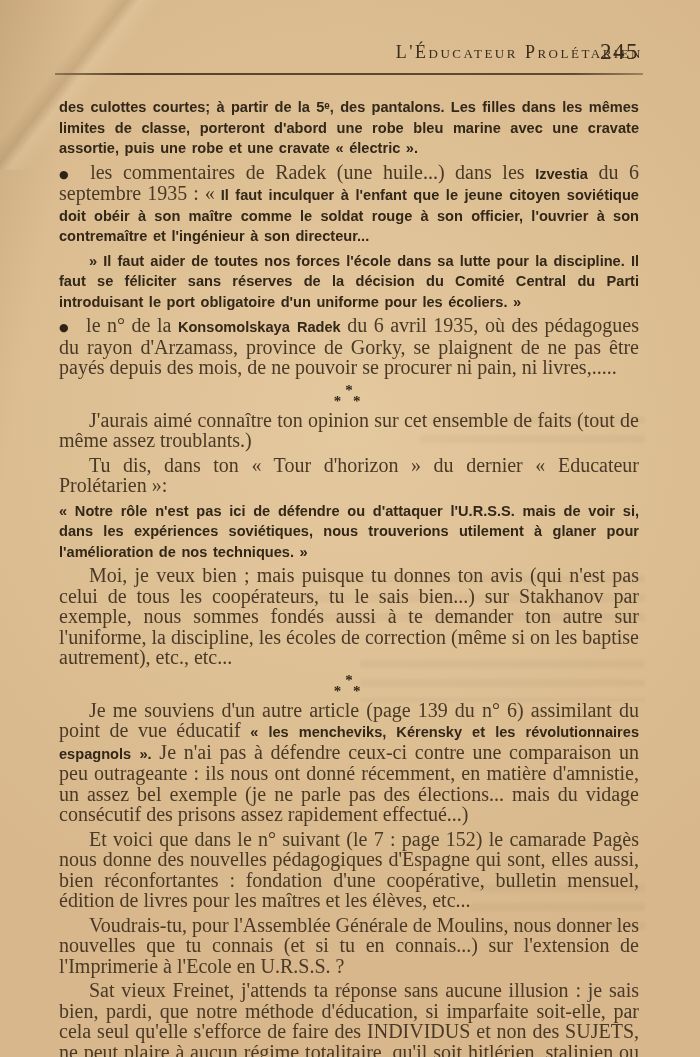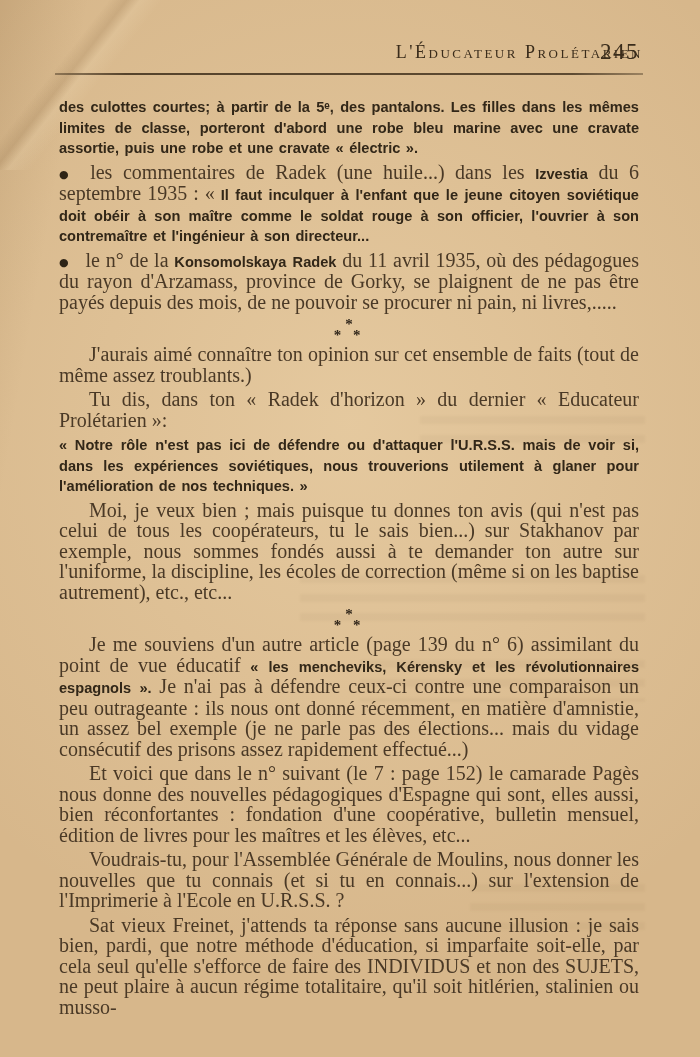--- a/index.html
+++ b/index.html
@@ -62,27 +62,28 @@
     <div class="hdr-row">
       <span class="journal-title">L'Éducateur Prolétarien</span>
       <span class="page-number">245</span>
     </div>
     <div class="hdr-rule"></div>
   </header>
 
   <main class="body-text" id="content">
       <p class=""><span class="b">des culottes courtes; à partir de la 5ᵉ, des pantalons. Les filles dans les mêmes limites de classe, porteront d'abord une robe bleu marine avec une cravate assortie, puis une robe et une cravate « électric ».</span></p>
       <p class="gap"><span class="bullet">●</span><span class="r">les commentaires de Radek (une huile...) dans les </span><span class="b">Izvestia</span><span class="r"> du 6 septembre 1935 : « </span><span class="b">Il faut inculquer à l'enfant que le jeune citoyen soviétique doit obéir à son maître comme le soldat rouge à son officier, l'ouvrier à son contremaître et l'ingénieur à son directeur...</span></p>
-      <p class="gap"><span class="bullet">●</span><span class="r">le n° de la </span><span class="b">Konsomolskaya Radek</span><span class="r"> du 11 avril 1935, où des pédagogues du rayon d'Arzamass, province de Gorky, se plaignent de ne pas être payés depuis des mois, de ne pouvoir se procurer ni pain, ni livres,.....</span></p>
+      <p class="ind "><span class="b">» Il faut aider de toutes nos forces l'école dans sa lutte pour la discipline. Il faut se féliciter sans réserves de la décision du Comité Central du Parti introduisant le port obligatoire d'un uniforme pour les écoliers. »</span></p>
+      <p class="gap"><span class="bullet">●</span><span class="r">le n° de la </span><span class="b">Konsomolskaya Radek</span><span class="r"> du 6 avril 1935, où des pédagogues du rayon d'Arzamass, province de Gorky, se plaignent de ne pas être payés depuis des mois, de ne pouvoir se procurer ni pain, ni livres,.....</span></p>
       <div class="asterism">
         <div>*</div>
         <div class="ast-bottom">* *</div>
       </div>
       <p class="ind gap"><span class="r">J'aurais aimé connaître ton opinion sur cet ensemble de faits (tout de même assez troublants.)</span></p>
-      <p class="ind "><span class="r">Tu dis, dans ton « Radek d'horizon » du dernier « Educateur Prolétarien »:</span></p>
+      <p class="ind "><span class="r">Tu dis, dans ton « Tour d'horizon » du dernier « Educateur Prolétarien »:</span></p>
       <p class=""><span class="b">« Notre rôle n'est pas ici de défendre ou d'attaquer l'U.R.S.S. mais de voir si, dans les expériences soviétiques, nous trouverions utilement à glaner pour l'amélioration de nos techniques. »</span></p>
       <p class="ind gap"><span class="r">Moi, je veux bien ; mais puisque tu donnes ton avis (qui n'est pas celui de tous les coopérateurs, tu le sais bien...) sur Stakhanov par exemple, nous sommes fondés aussi à te demander ton autre sur l'uniforme, la discipline, les écoles de correction (même si on les baptise autrement), etc., etc...</span></p>
       <div class="asterism">
         <div>*</div>
         <div class="ast-bottom">* *</div>
       </div>
       <p class="ind gap"><span class="r">Je me souviens d'un autre article (page 139 du n° 6) assimilant du point de vue éducatif </span><span class="b">« les mencheviks, Kérensky et les révolutionnaires espagnols ».</span><span class="r"> Je n'ai pas à défendre ceux-ci contre une comparaison un peu outrageante : ils nous ont donné récemment, en matière d'amnistie, un assez bel exemple (je ne parle pas des élections... mais du vidage consécutif des prisons assez rapidement effectué...)</span></p>
       <p class="ind gap"><span class="r">Et voici que dans le n° suivant (le 7 : page 152) le camarade Pagès nous donne des nouvelles pédagogiques d'Espagne qui sont, elles aussi, bien réconfortantes : fondation d'une coopérative, bulletin mensuel, édition de livres pour les maîtres et les élèves, etc...</span></p>
       <p class="ind gap"><span class="r">Voudrais-tu, pour l'Assemblée Générale de Moulins, nous donner les nouvelles que tu connais (et si tu en connais...) sur l'extension de l'Imprimerie à l'Ecole en U.R.S.S. ?</span></p>
       <p class="ind gap"><span class="r">Sat vieux Freinet, j'attends ta réponse sans aucune illusion : je sais bien, pardi, que notre méthode d'éducation, si imparfaite soit-elle, par cela seul qu'elle s'efforce de faire des INDIVIDUS et non des SUJETS, ne peut plaire à aucun régime totalitaire, qu'il soit hitlérien, stalinien ou musso-</span></p>

